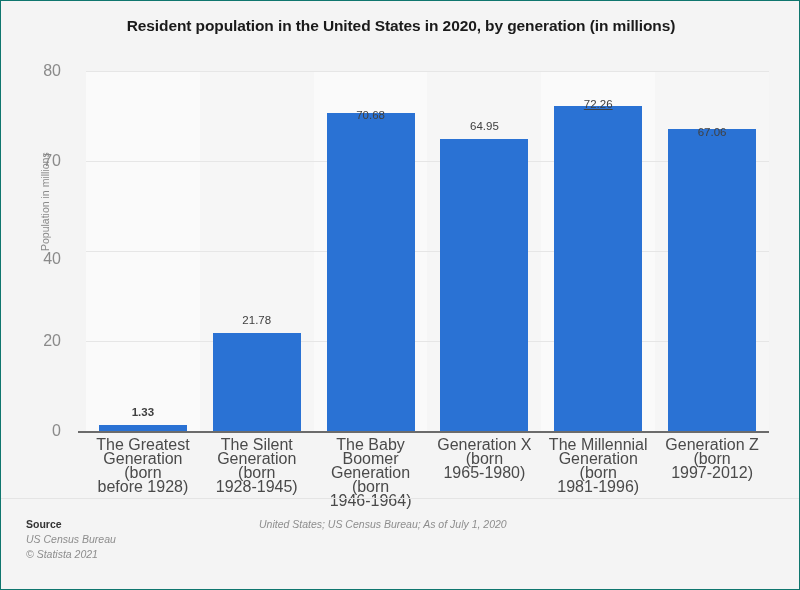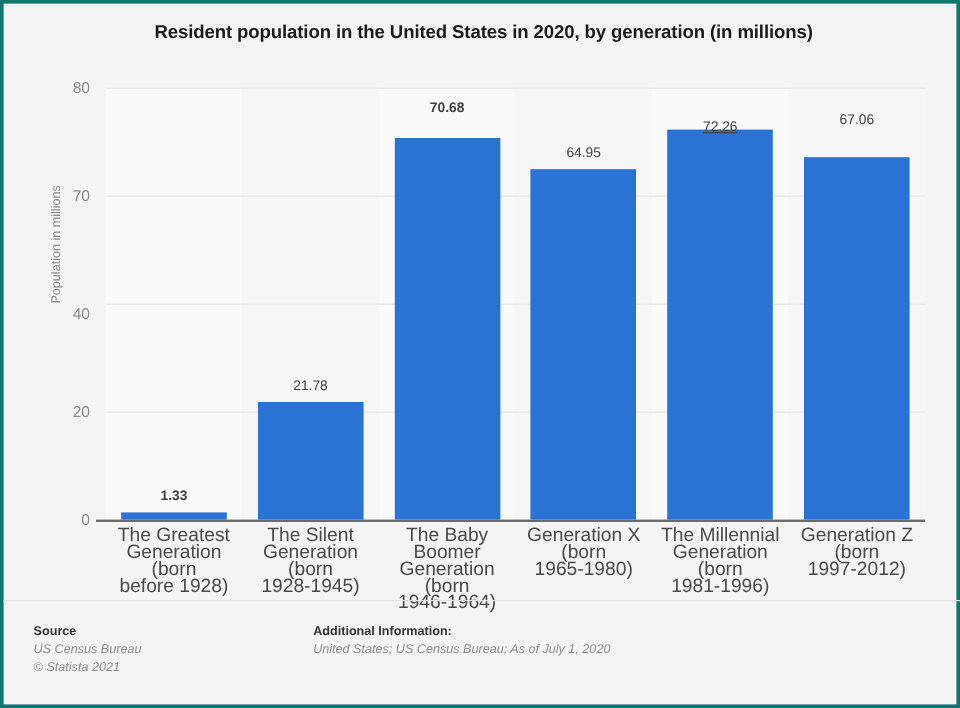--- a/index.html
+++ b/index.html
@@ -12,21 +12,21 @@
     background: #f4f4f4;
     font-family: "Liberation Sans", sans-serif;
     overflow: hidden;
   }
   #page {
     position: relative;
     width: 800px;
     height: 590px;
     box-sizing: border-box;
     background: #f4f4f4;
-    border: 3px solid #0f766e;
+    border: 1px solid #0f766e;
   }
 
   
   #chart-title {
     position: absolute;
     left: 0;
     top: 16px;
     width: 800px;
     text-align: center;
     font-size: 15.5px;
@@ -69,22 +69,22 @@
     width: 691px;
     height: 2px;
     background: #6b6b6b;
   }
 
   
   .ytick {
     position: absolute;
     right: 100%;
     transform: translateY(-50%);
-    margin-right: 13px;
-    font-size: 13px;
+    margin-right: 25px;
+    font-size: 16px;
     color: #8a8a8a;
     white-space: nowrap;
   }
   #y-axis-title {
     position: absolute;
     left: 38px;
     top: 250px;
     transform: rotate(-90deg);
     transform-origin: left top;
     font-size: 10.5px;
@@ -214,33 +214,33 @@
         <div class="bar-slot">
           <div class="bar" title="The Greatest Generation (born before 1928): 1.33" style="height: 5.985px; background: rgb(42, 114, 212);"></div>
           <div class="bar-value" style="bottom: 12.985px; font-weight: bold;">1.33</div>
         </div>
         <div class="bar-slot">
           <div class="bar" title="The Silent Generation (born 1928-1945): 21.78" style="height: 98.01px; background: rgb(42, 114, 212);"></div>
           <div class="bar-value" style="bottom: 105.01px;">21.78</div>
         </div>
         <div class="bar-slot">
           <div class="bar" title="The Baby Boomer Generation (born 1946-1964): 70.68" style="height: 318.06px; background: rgb(42, 114, 212);"></div>
-          <div class="bar-value" style="bottom: 337px; font-weight: bold;">70.68</div>
+          <div class="bar-value" style="bottom: 310px;">70.68</div>
         </div>
         <div class="bar-slot">
           <div class="bar" title="Generation X (born 1965-1980): 64.95" style="height: 292.275px; background: rgb(42, 114, 212);"></div>
           <div class="bar-value" style="bottom: 299.275px;">64.95</div>
         </div>
         <div class="bar-slot">
           <div class="bar" title="The Millennial Generation (born 1981-1996): 72.26" style="height: 325.17px; background: rgb(42, 114, 212);"></div>
           <div class="bar-value" style="bottom: 321px; text-decoration: underline;">72.26</div>
         </div>
         <div class="bar-slot">
           <div class="bar" title="Generation Z (born 1997-2012): 67.06" style="height: 301.77px; background: rgb(42, 114, 212);"></div>
-          <div class="bar-value" style="bottom: 327px;">67.06</div>
+          <div class="bar-value" style="bottom: 293px;">67.06</div>
         </div>
       </div>
     <div id="axis-zero-line"></div>
   </div>
 
   <div id="x-labels">
       <div class="x-label" title="The Greatest Generation (born before 1928)">
         <div>The Greatest</div>
         <div>Generation (born</div>
         <div>before 1928)</div>
@@ -272,18 +272,17 @@
 
   <div id="footer-divider"></div>
 
   <div id="footer">
     <div id="footer-source">
       <div class="footer-heading">Source</div>
       <div class="footer-line">US Census Bureau</div>
       <div class="footer-line">© Statista 2021</div>
     </div>
     <div id="footer-additional">
-      <div class="footer-heading">Additional Information:</div>
       <div class="footer-line">United States; US Census Bureau; As of July 1, 2020</div>
     </div>
   </div>
 
 </div>
 
 </body></html>

